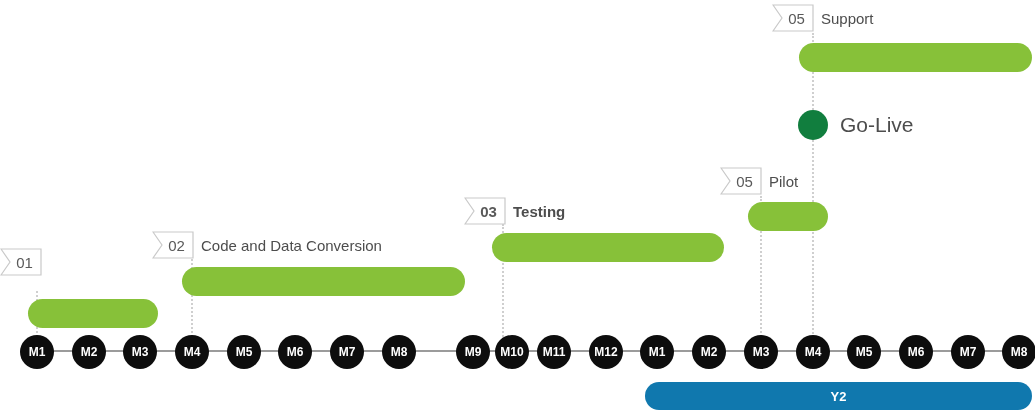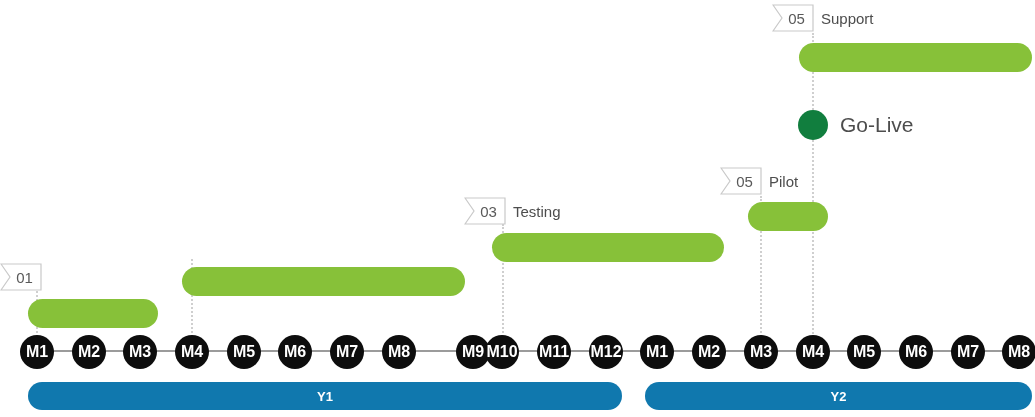--- a/index.html
+++ b/index.html
@@ -42,21 +42,21 @@
     background:var(--milestone_green,#117e3e); z-index:2;
   }
   .golive-label {
     position:absolute; height:30px; line-height:30px; font-size:21px;
     color:var(--label_text,#4d4d4d); white-space:nowrap; z-index:3;
   }
   
   .month {
     position:absolute; top:335px; width:34px; height:34px; border-radius:50%;
     background:var(--month_black,#0d0d0d); color:#ffffff;
-    font-size:16px; font-weight:700;
+    font-size:12px; font-weight:700;
     display:flex; align-items:center; justify-content:center; z-index:2;
   }
   
   .yearbar {
     position:absolute; top:382px; height:28px; border-radius:14px;
     background:var(--year_blue,#1078ae); color:#ffffff;
     font-size:13px; font-weight:700;
     display:flex; align-items:center; justify-content:center; z-index:2;
   }
 </style>
@@ -75,31 +75,40 @@
 
   <div class="bar" style="left:28px;  top:299px; width:130px;"></div>
   <div class="bar" style="left:182px; top:267px; width:283px;"></div>
   <div class="bar" style="left:492px; top:233px; width:232px;"></div>
   <div class="bar" style="left:748px; top:202px; width:80px;"></div>
   <div class="bar" style="left:799px; top:43px;  width:233px;"></div>
 
   <div class="golive-dot" style="left:798px; top:110px;"></div>
   <div class="golive-label" style="left:840px; top:110px;">Go-Live</div>
 
-  <div class="flag-label" style="left:0px; top:263px;flex-direction:column;">
+  <div class="flag-label" style="left:0px; top:248px;flex-direction:column;">
     <div class="flag">
       <svg width="42" height="28" viewBox="0 0 42 28">
           <path d="M1,1 H41 V27 H1 L10,14 Z" fill="#ffffff" stroke="#c9c9c9" stroke-width="1.2"></path>
         </svg>
       <span class="num">01</span>
     </div>
   </div>
 
+  <div class="flag-label" style="left:152px; top:231px;">
+    <div class="flag">
+      <svg width="42" height="28" viewBox="0 0 42 28">
+          <path d="M1,1 H41 V27 H1 L10,14 Z" fill="#ffffff" stroke="#c9c9c9" stroke-width="1.2"></path>
+        </svg>
+      <span class="num">02</span>
+    </div>
+    <span class="title">Code and Data Conversion</span>
+  </div>
 
-  <div class="flag-label" style="left:464px; top:197px;">
+  <div class="flag-label" style="left:464px; top:197px;font-weight:bold;">
     <div class="flag">
       <svg width="42" height="28" viewBox="0 0 42 28">
           <path d="M1,1 H41 V27 H1 L10,14 Z" fill="#ffffff" stroke="#c9c9c9" stroke-width="1.2"></path>
         </svg>
       <span class="num">03</span>
     </div>
     <span class="title">Testing</span>
   </div>
 
   <div class="flag-label" style="left:720px; top:167px;">
@@ -124,28 +133,27 @@
 
   <div class="month" style="left:20px;">M1</div>
   <div class="month" style="left:72px;">M2</div>
   <div class="month" style="left:123px;">M3</div>
   <div class="month" style="left:175px;">M4</div>
   <div class="month" style="left:227px;">M5</div>
   <div class="month" style="left:278px;">M6</div>
   <div class="month" style="left:330px;">M7</div>
   <div class="month" style="left:382px;">M8</div>
   <div class="month" style="left:456px;">M9</div>
-  <div class="month" style="left:485px;">M10</div>
+  <div class="month" style="left:495px;">M10</div>
   <div class="month" style="left:537px;">M11</div>
   <div class="month" style="left:589px;">M12</div>
   <div class="month" style="left:640px;">M1</div>
   <div class="month" style="left:692px;">M2</div>
   <div class="month" style="left:744px;">M3</div>
   <div class="month" style="left:796px;">M4</div>
   <div class="month" style="left:847px;">M5</div>
   <div class="month" style="left:899px;">M6</div>
   <div class="month" style="left:951px;">M7</div>
   <div class="month" style="left:1002px;">M8</div>
 
-  <div class="yearbar" style="left:28px;  width:594px;">Y1</div>
   <div class="yearbar" style="left:645px; width:387px;">Y2</div>
 
 </div>
 
 </body></html>

